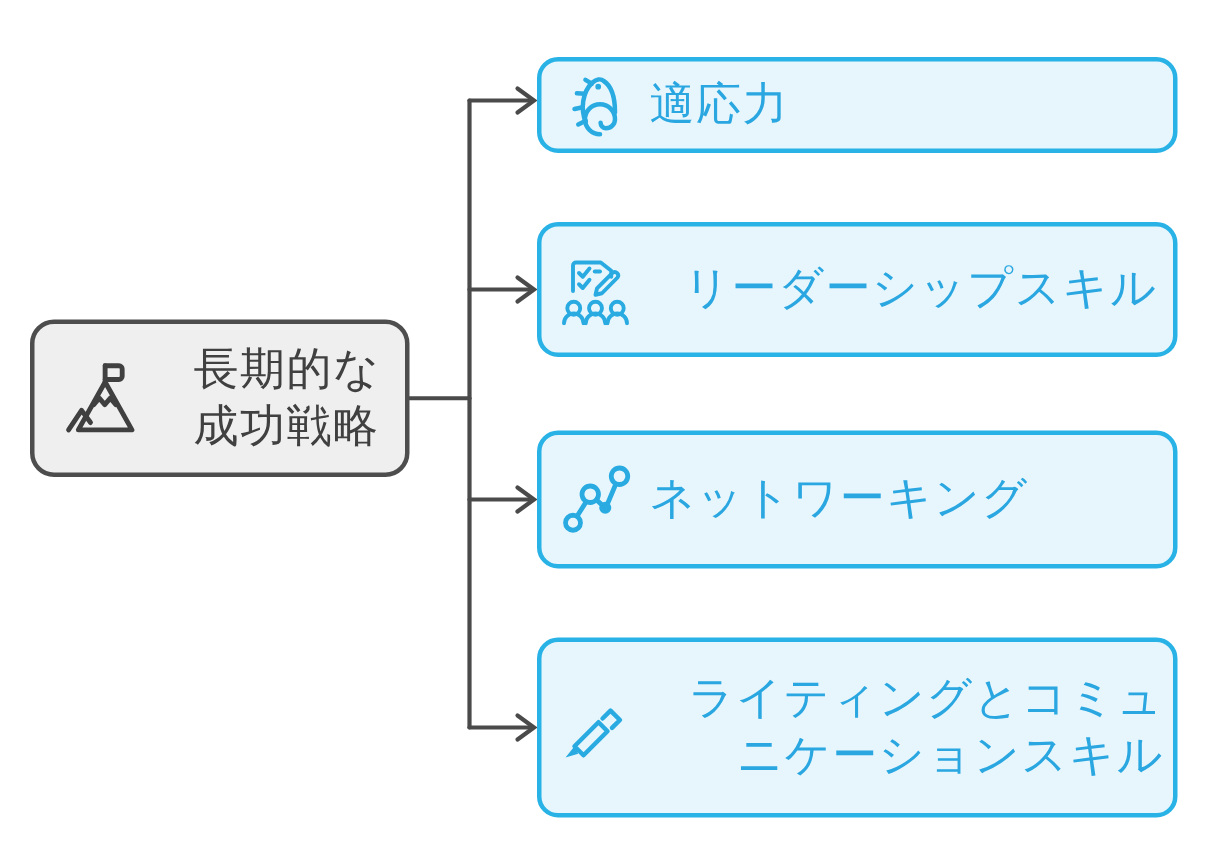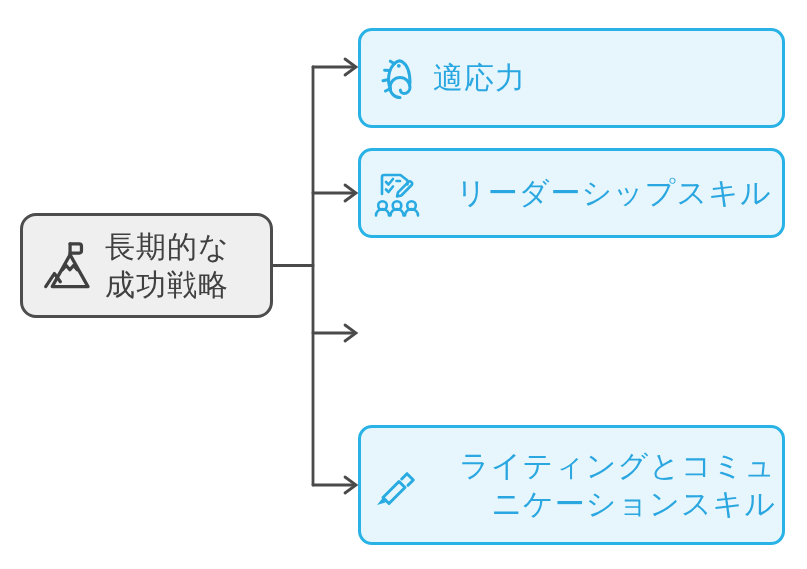--- a/index.html
+++ b/index.html
@@ -23,35 +23,35 @@
     border-radius:16px;
     padding:0 10px 0 20px;gap:10px;
   }
   .node-child{
     left:358px;width:427px;
     background:var(--child-bg,#e7f6fd);
     border:3px solid var(--child-border,#29b2e6);
     border-radius:14px;
     padding:0 6px 0 12px;gap:12px;
   }
-  .node-c1{top:28px;height:100px;}
+  .node-c1{top:38px;height:64px;}
   .node-c2{top:148px;height:90px;gap:35px;}
   .node-c3{top:287px;height:92px;}
   .node-c4{top:425px;height:120px;text-align:right;}
   .icon{flex:0 0 auto;display:flex;align-items:center;justify-content:center;}
   .icon svg{display:block;}
   .stk{fill:none;stroke-width:3;stroke-linecap:round;stroke-linejoin:round;}
   .child-stk{stroke:var(--accent,#29abe2);}
   .child-fil{fill:var(--accent,#29abe2);stroke:none;}
   .root-stk{stroke:var(--root-text,#404040);}
   .label{
     font-size:30px;letter-spacing:1px;line-height:1.26;
     font-weight:400;white-space:normal;word-break:break-all;
   }
-  .root-label{color:var(--root-text,#404040);width:172px;}
+  .root-label{color:var(--root-text,#404040);width:172px;margin-left:24px;}
   .child-label{color:var(--child-text,#2aa7e0);max-width:349px;}
 </style>
 </head>
 <body>
 
 <div class="canvas">
 
   <svg class="connector-layer" width="807" height="569" viewBox="0 0 807 569">
     <g>
       <path d="M273,265.5 H313"></path>
@@ -115,20 +115,34 @@
         <circle class="stk child-stk" style="stroke-width:2.6" cx="24" cy="36.5" r="4.3"></circle>
         <circle class="stk child-stk" style="stroke-width:2.6" cx="38.5" cy="36.5" r="4.3"></circle>
         <path class="stk child-stk" style="stroke-width:2.6" d="M3,46.5 a6.5,6.5 0 0 1 13,0"></path>
         <path class="stk child-stk" style="stroke-width:2.6" d="M17.5,46.5 a6.5,6.5 0 0 1 13,0"></path>
         <path class="stk child-stk" style="stroke-width:2.6" d="M32,46.5 a6.5,6.5 0 0 1 13,0"></path>
       </svg>
     </span>
     <span class="label child-label">リーダーシップスキル</span>
   </div>
 
+  <div class="node node-child node-c3">
+    <span class="icon">
+      <svg width="48" height="48" viewBox="0 0 48 48">
+        <circle class="stk child-stk" style="stroke-width:3.2" cx="9" cy="39.5" r="5"></circle>
+        <circle class="stk child-stk" style="stroke-width:3.2" cx="20.5" cy="20.5" r="5.5"></circle>
+        <circle class="child-fil" cx="30.5" cy="29.5" r="4"></circle>
+        <circle class="stk child-stk" style="stroke-width:3.2" cx="40" cy="8.5" r="5.5"></circle>
+        <path class="stk child-stk" style="stroke-width:3.2" d="M11.8,35 L17.8,25.5"></path>
+        <path class="stk child-stk" style="stroke-width:3.2" d="M24.7,24.3 L27.6,26.9"></path>
+        <path class="stk child-stk" style="stroke-width:3.2" d="M32.4,25.9 L37.4,14"></path>
+      </svg>
+    </span>
+    <span class="label child-label">ネットワーキング</span>
+  </div>
 
   <div class="node node-child node-c4">
     <span class="icon">
       <svg width="48" height="48" viewBox="0 0 48 48">
         <path class="stk child-stk" d="M10,36.5 L26,20.5 L32,26.5 L16,42.5 Z"></path>
         <path class="stk child-stk" d="M28.7,18 L34,12.7 L40.3,19 L35,24.3"></path>
         <path class="child-fil" d="M10,36.5 L4,44 L12.5,41.5 Z"></path>
       </svg>
     </span>
     <span class="label child-label">ライティングとコミュニケーションスキル</span>

